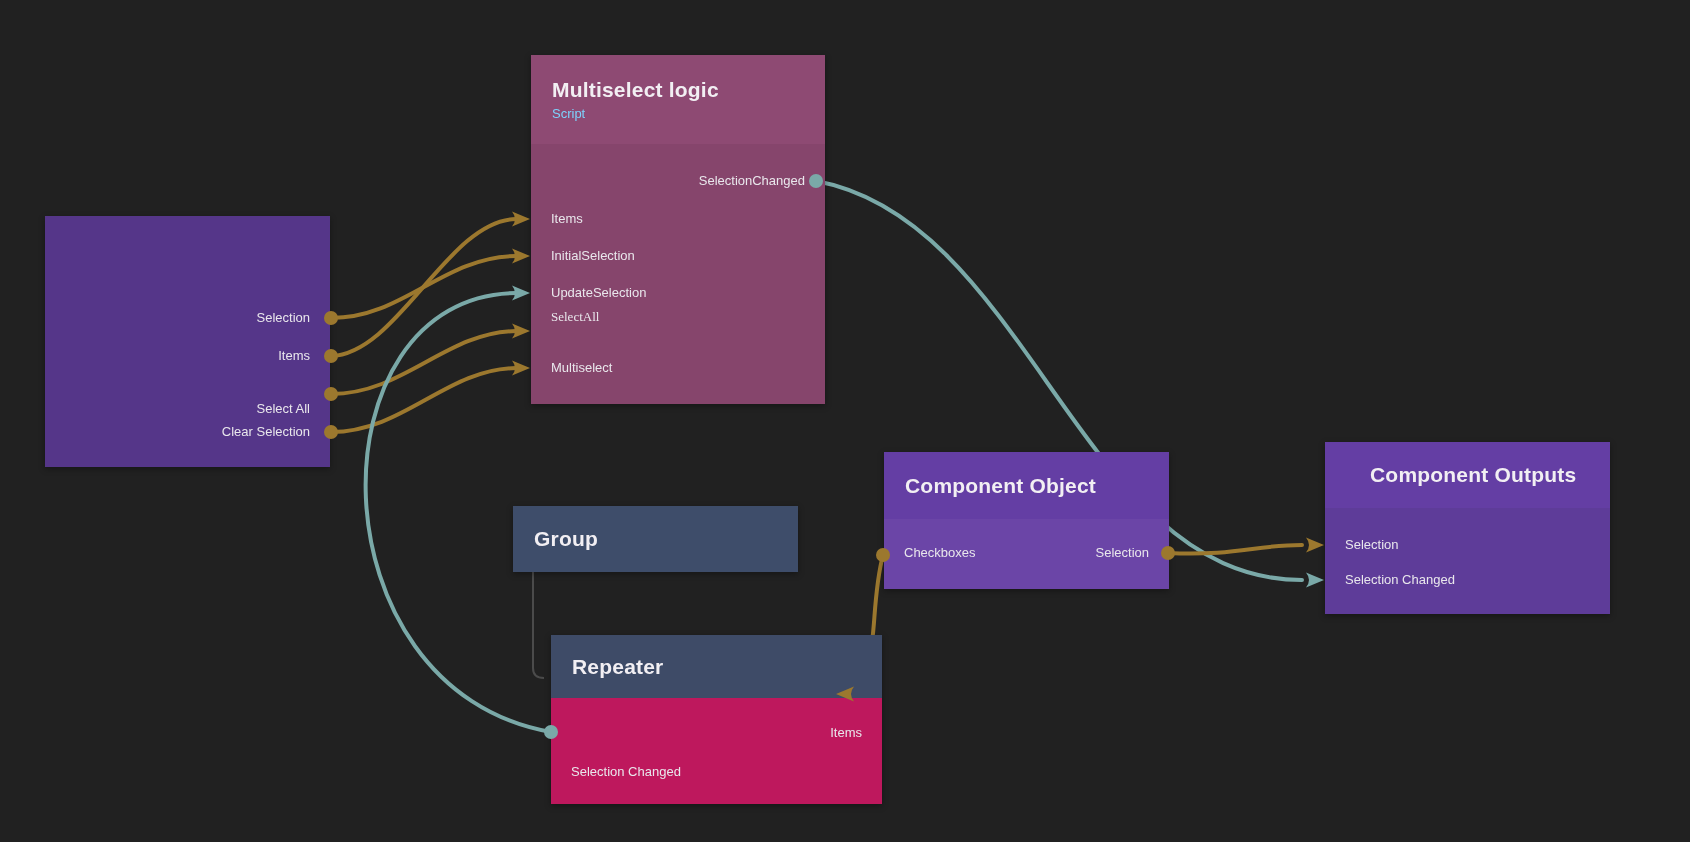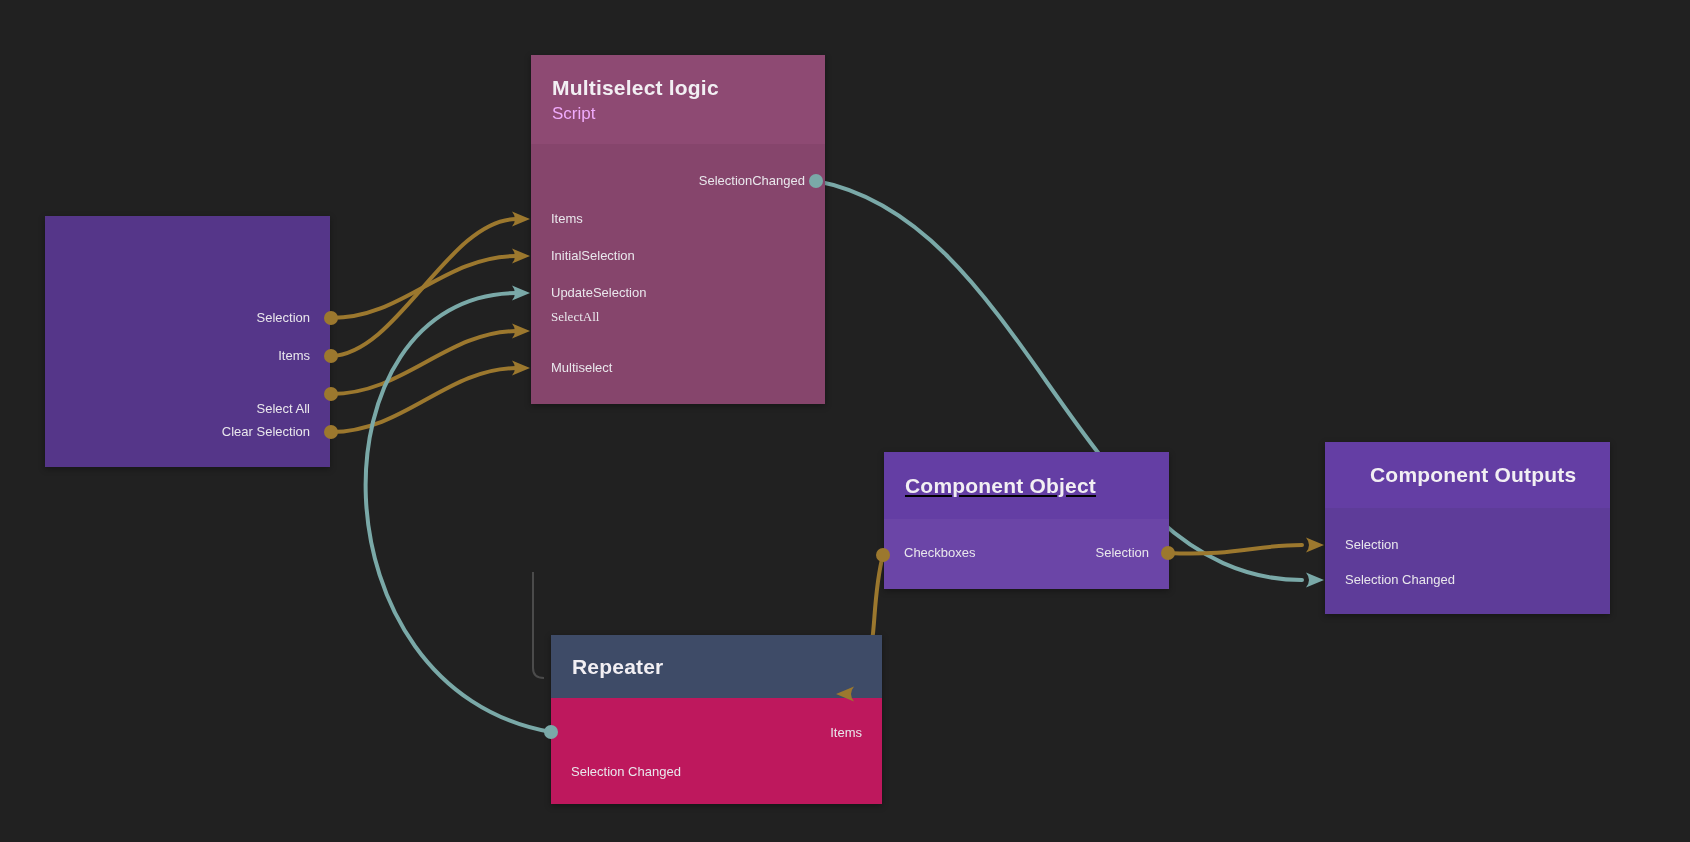--- a/index.html
+++ b/index.html
@@ -20,41 +20,41 @@
   .node .header{
     position:absolute;left:0;top:0;right:0;
     display:flex;flex-direction:column;justify-content:center;
     padding-left:21px;box-sizing:border-box;
   }
   .node .title{
     font-size:21px;font-weight:600;color:#F2EFF3;letter-spacing:0.2px;
     white-space:nowrap;
   }
   .node .subtitle{
-    font-size:17px;font-weight:400;color:#f0abfc;margin-top:4px;
+    font-size:13px;font-weight:400;color:#7dd3fc;margin-top:4px;
     white-space:nowrap;
   }
   .port{
     position:absolute;height:26px;line-height:26px;
     font-size:13px;color:#E9E7EC;white-space:nowrap;
   }
   .port.left{left:20px;text-align:left;}
   .port.right{right:20px;text-align:right;}
 
   
   #node-multiselect{left:531px;top:55px;width:285px;height:349px;background:#86456C;padding-left:9px;}
   #node-multiselect .header{height:89px;background:#8E4A73;}
   #node-inputs{left:45px;top:216px;width:285px;height:251px;background:#553689;}
   #node-inputs .header{height:69px;background:#5D3C93;}
   #node-group{left:513px;top:506px;width:285px;height:66px;background:#3E4D6A;}
   #node-group .header{height:66px;background:#3E4D6A;}
   #node-repeater{left:551px;top:595px;width:331px;height:169px;background:#be185d;margin-top:40px;}
   #node-repeater .header{height:63px;background:#3E4B67;}
   #node-object{left:884px;top:452px;width:285px;height:137px;background:#6B45A7;}
-  #node-object .header{height:67px;background:#643EA4;text-decoration:underline;}
+  #node-object .header{height:67px;background:#643EA4;}
   #node-outputs{left:1325px;top:442px;width:285px;height:172px;background:#5E3C99;}
   #node-outputs .header{height:66px;background:#643EA4;padding-left:45px;}
 
   .wire{fill:none;stroke-width:4;stroke-linecap:round;}
   .wire.gold{stroke:#9C782E;}
   .wire.teal{stroke:#7AA9A8;}
   .hier{fill:none;stroke:#4B4B4B;stroke-width:2;}
   .dot.gold{fill:#9C782E;}
   .dot.teal{fill:#7AA9A8;}
   .arrow.gold{fill:#9C782E;}
@@ -90,20 +90,25 @@
     <div class="port left" style="top:300px;">Multiselect</div>
   </div>
 
   <div class="node" id="node-inputs">
     <div class="port right" style="top:89px;">Selection</div>
     <div class="port right" style="top:127px;">Items</div>
     <div class="port right" style="top:180px;margin-left:30px;">Select All</div>
     <div class="port right" style="top:203px;">Clear Selection</div>
   </div>
 
+  <div class="node" id="node-group">
+    <div class="header">
+      <div class="title">Group</div>
+    </div>
+  </div>
 
   <div class="node" id="node-repeater">
     <div class="header">
       <div class="title">Repeater</div>
     </div>
     <div class="port right" style="top:85px;">Items</div>
     <div class="port left" style="top:124px;">Selection Changed</div>
   </div>
 
   <div class="node" id="node-object">

